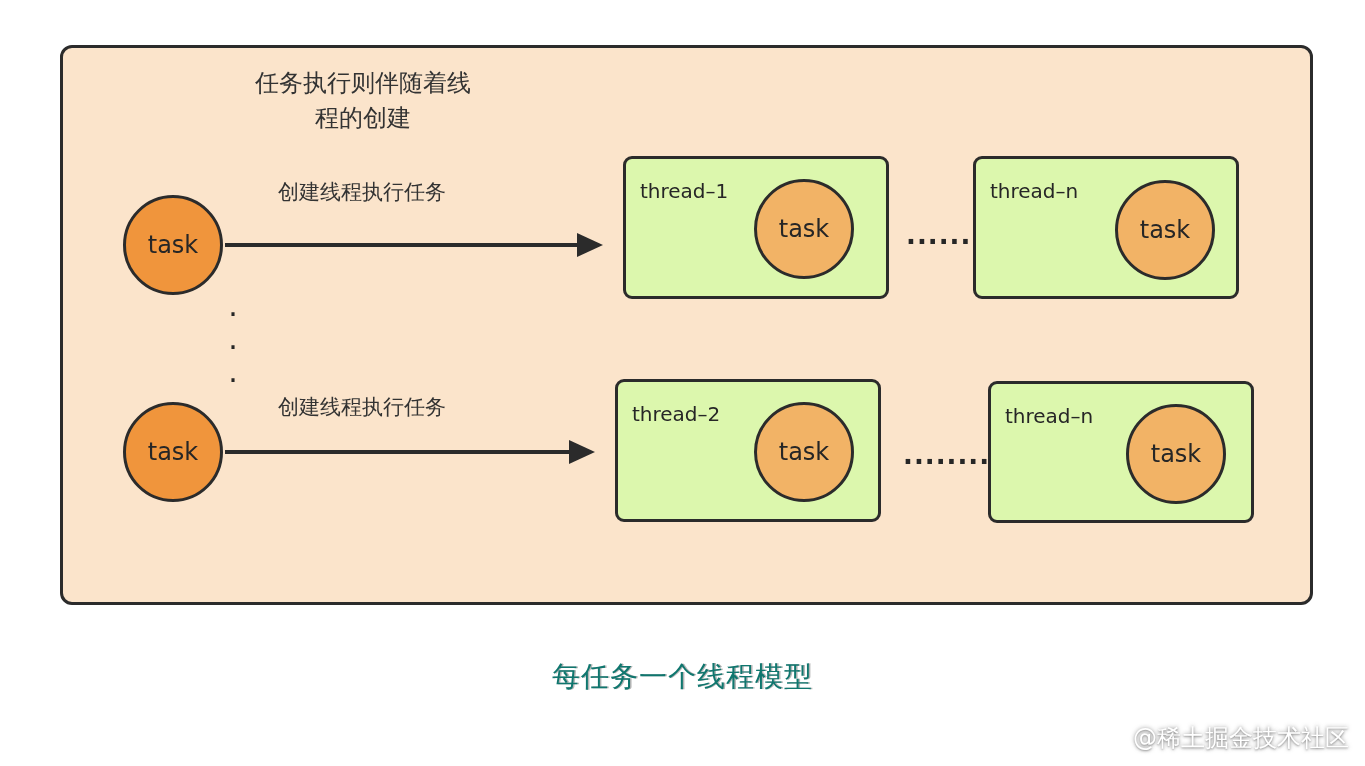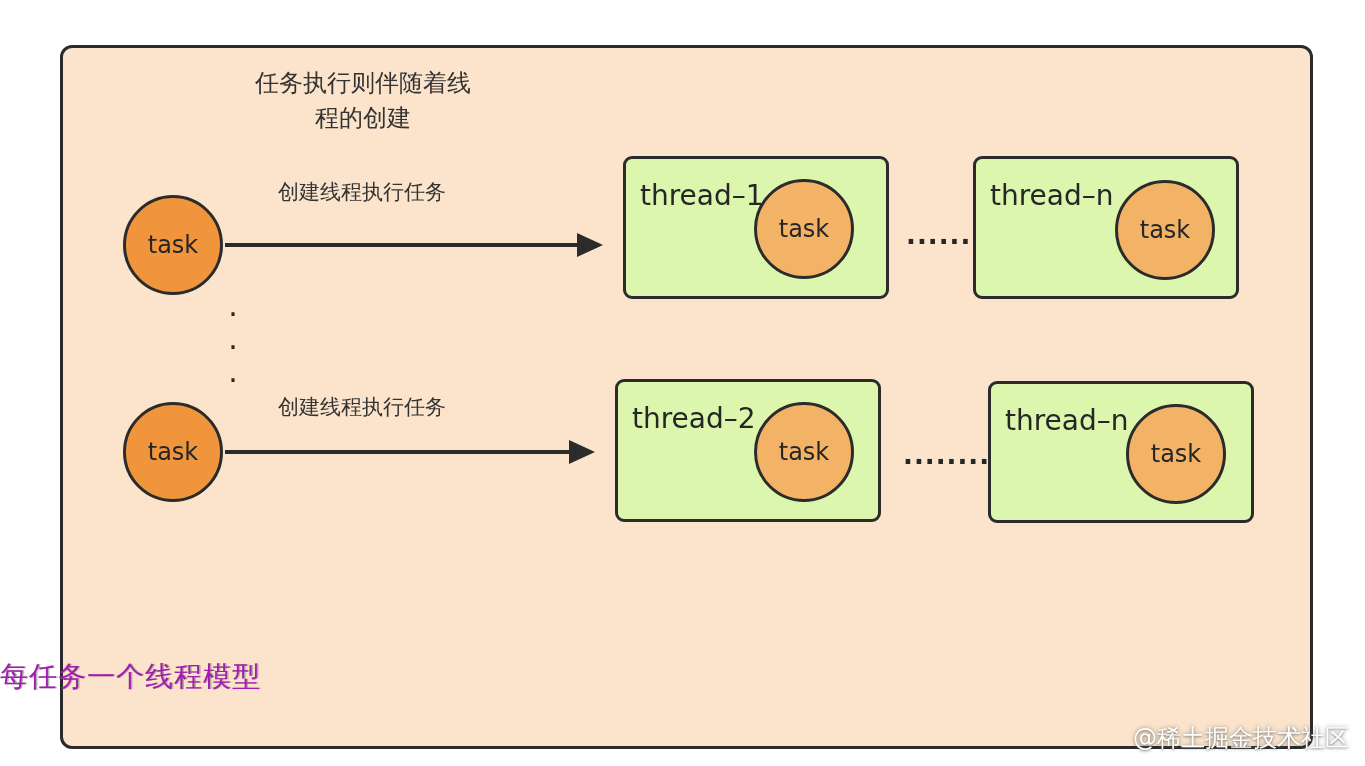--- a/index.html
+++ b/index.html
@@ -9,21 +9,21 @@
     font-family: "DejaVu Sans", "Liberation Sans", sans-serif;
     overflow: hidden;
     position: relative;
   }
   .canvas { position: absolute; inset: 0; }
 
   
   .panel {
     position: absolute;
     left: 60px; top: 45px;
-    width: 1253px; height: 704px;
+    width: 1253px; height: 560px;
     background: #fbe4cb;
     border: 3px solid #2b2b2b;
     border-radius: 12px;
   }
 
   .note {
     position: absolute;
     color: #333333;
     font-size: 24px;
     line-height: 1.45;
@@ -70,21 +70,21 @@
   .thread-box {
     position: absolute;
     width: 266px; height: 143px;
     background: #dcf7ad;
     border: 3px solid #2b2b2b;
     border-radius: 9px;
   }
   .thread-name {
     position: absolute;
     left: 14px; top: 20px;
-    color: #262626; font-size: 28px;
+    color: #262626; font-size: 20px;
     white-space: nowrap;
   }
   .inner-task {
     position: absolute;
     width: 100px; height: 100px;
     border-radius: 50%;
     background: #f2b366;
     border: 3px solid #2b2b2b;
     display: flex; align-items: center; justify-content: center;
     color: #262626; font-size: 24px;
@@ -106,21 +106,22 @@
     line-height: 1.1;
     white-space: pre-line;
     text-align: center;
     width: 20px;
   }
 
   .caption {
     position: absolute;
     left: 0; top: 658px;
     width: 1365px;
-    color: #a21caf;
+    text-align: center;
+    color: #0f766e;
     font-size: 28px;
     letter-spacing: 1px;
     text-shadow: 1.5px 0 0 rgba(120,120,120,0.55);
   }
 
   .watermark {
     position: absolute;
     right: 16px; top: 722px;
     color: #ffffff;
     font-size: 24px;

